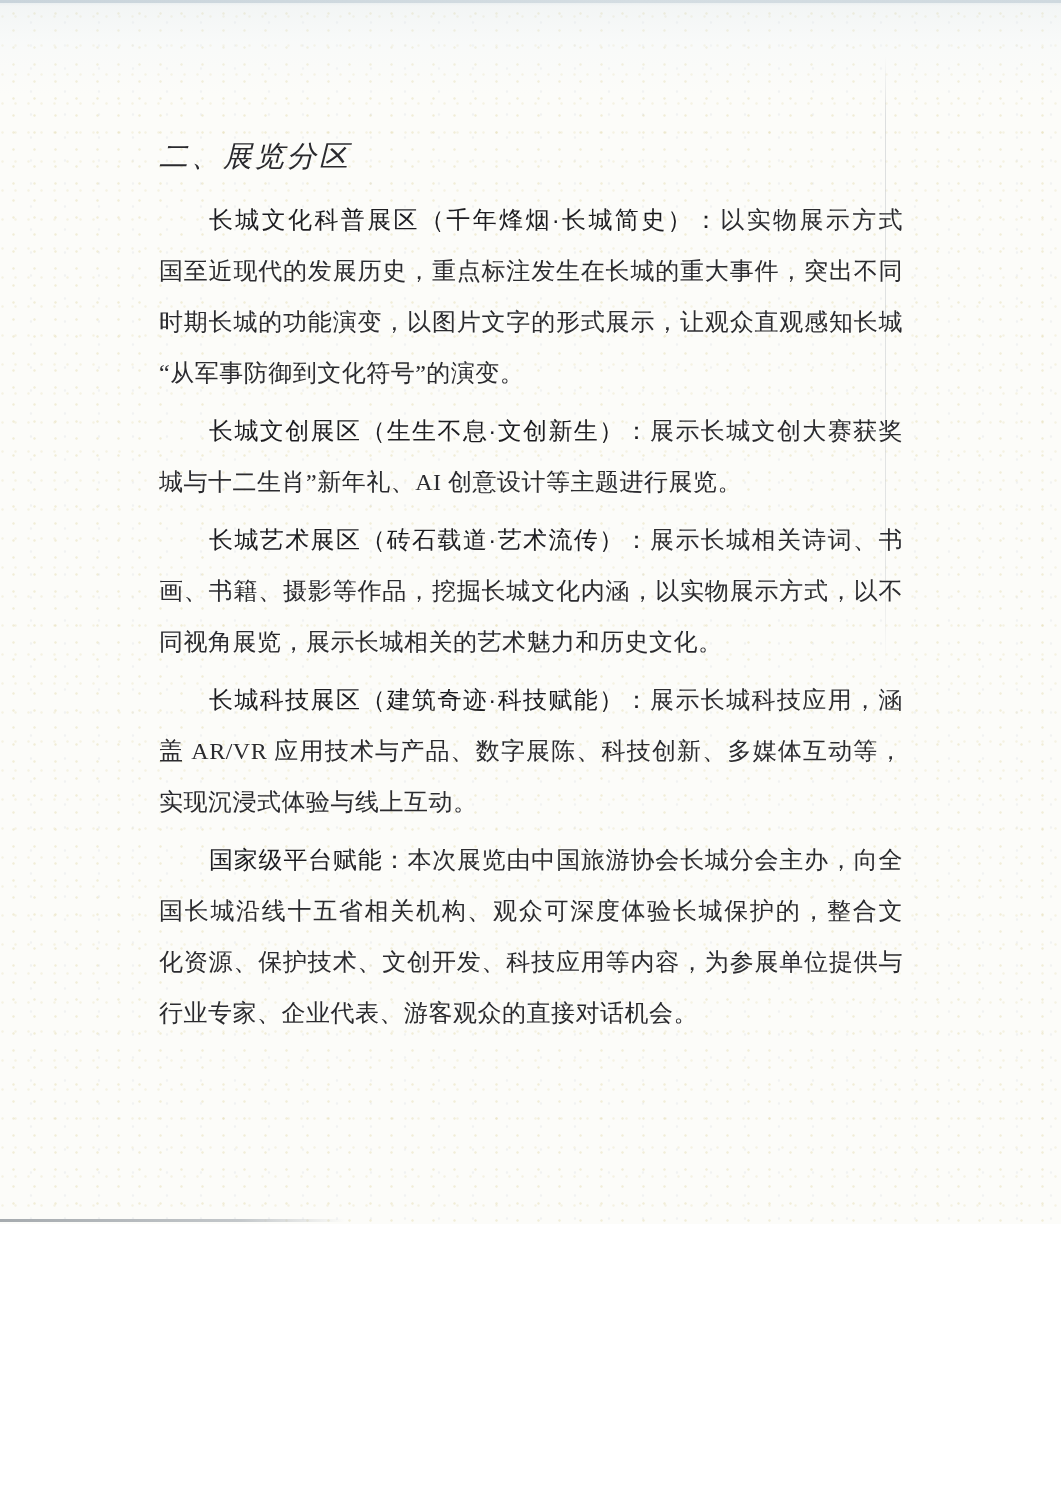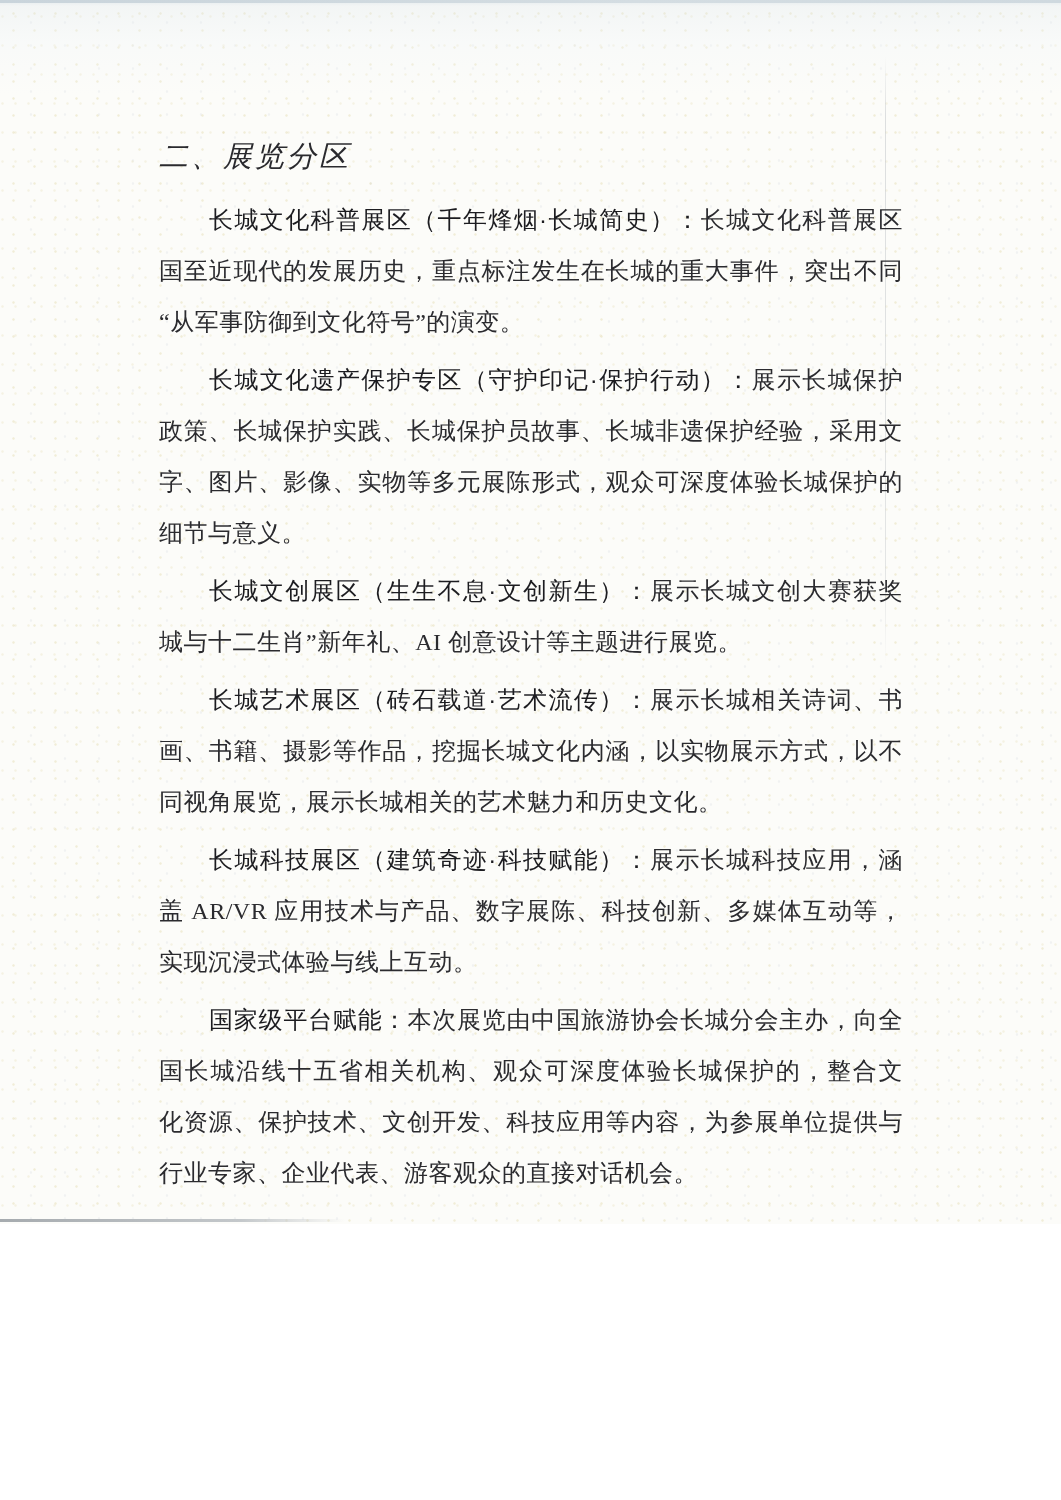--- a/index.html
+++ b/index.html
@@ -72,31 +72,26 @@
 
   <div class="top-strip"></div>
   <div class="crease-line"></div>
   <div class="bottom-strip"></div>
 
   <div class="content">
 
     <h2 class="doc-heading">二、展览分区</h2>
 
     <p class="para">
-      <span class="pline first"><span class="lead">长城文化科普展区（千年烽烟·长城简史）：</span><span>长城文化科普展区</span></span>
+      <span class="pline first"><span class="lead">长城文化科普展区（千年烽烟·长城简史）：</span><span>以实物展示方式</span></span>
       <span class="pline">国至近现代的发展历史，重点标注发生在长城的重大事件，突出不同</span>
+      <span class="pline">时期长城的功能演变，以图片文字的形式展示，让观众直观感知长城</span>
       <span class="pline last">“从军事防御到文化符号”的演变。</span>
     </p>
 
-    <p class="para">
-      <span class="pline first"><span class="lead">长城文化遗产保护专区（守护印记·保护行动）：</span><span>展示长城保护</span></span>
-      <span class="pline">政策、长城保护实践、长城保护员故事、长城非遗保护经验，采用文</span>
-      <span class="pline">字、图片、影像、实物等多元展陈形式，观众可深度体验长城保护的</span>
-      <span class="pline last">细节与意义。</span>
-    </p>
 
     <p class="para">
       <span class="pline first"><span class="lead">长城文创展区（生生不息·文创新生）：</span><span>展示长城文创大赛获奖</span></span>
       <span class="pline last">城与十二生肖”新年礼、AI 创意设计等主题进行展览。</span>
     </p>
 
     <p class="para">
       <span class="pline first"><span class="lead">长城艺术展区（砖石载道·艺术流传）：</span><span>展示长城相关诗词、书</span></span>
       <span class="pline">画、书籍、摄影等作品，挖掘长城文化内涵，以实物展示方式，以不</span>
       <span class="pline last">同视角展览，展示长城相关的艺术魅力和历史文化。</span>

